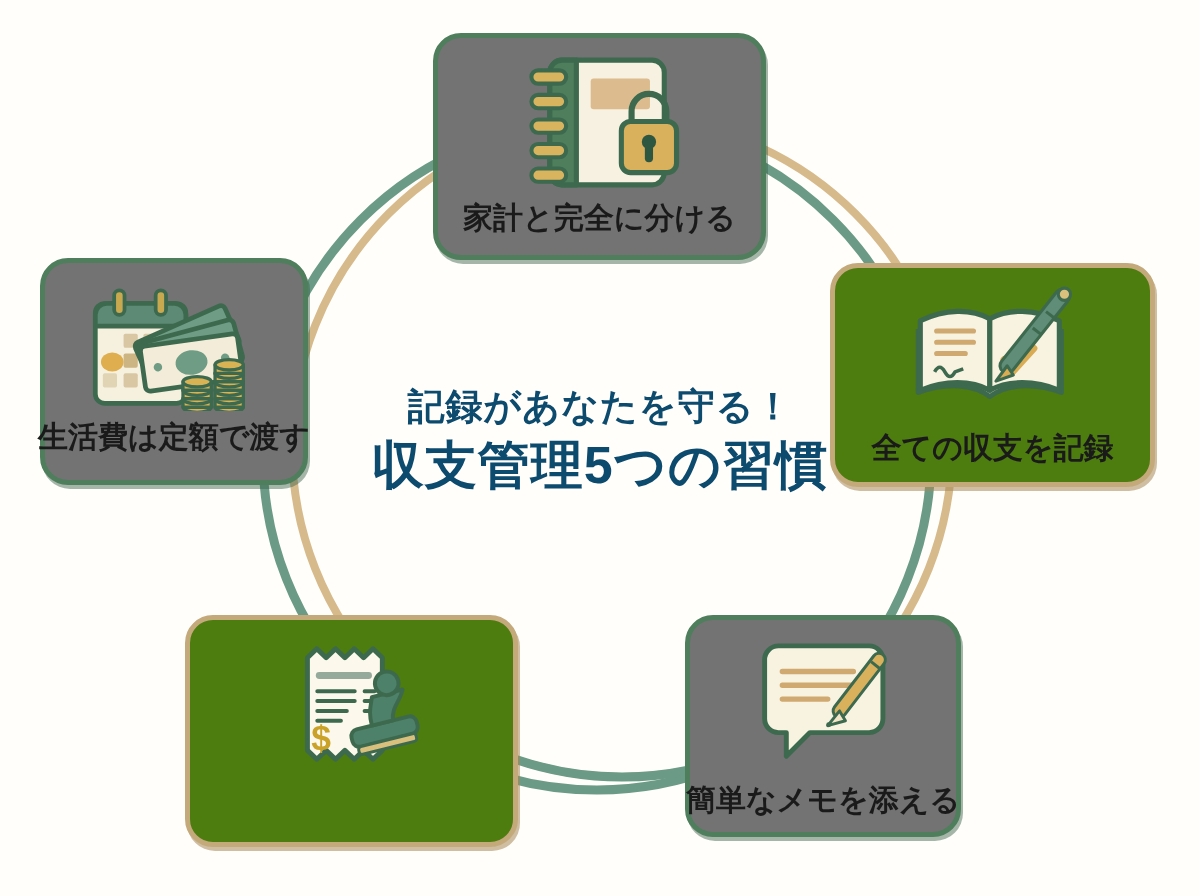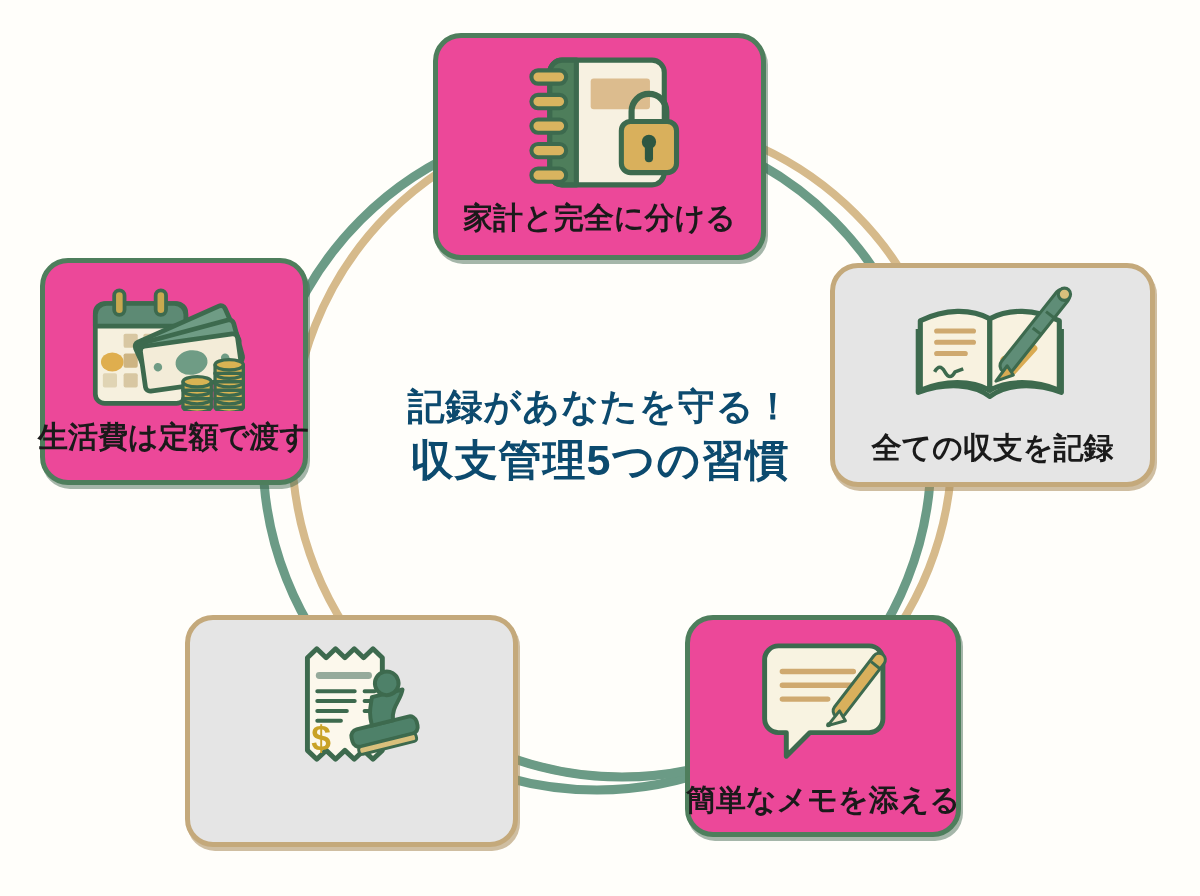--- a/index.html
+++ b/index.html
@@ -7,28 +7,28 @@
     position:relative;width:1200px;height:896px;overflow:hidden;
     background:#fffefa;
     font-family:"Liberation Sans","DejaVu Sans",sans-serif;
   }
   .ring{position:absolute;left:0;top:0;}
   .title{
     position:absolute;left:250px;top:388px;width:700px;
     text-align:center;color:#0c4a6e;font-weight:bold;line-height:1.0;
   }
   .title .t1{font-size:37px;letter-spacing:1px;}
-  .title .t2{font-size:43px;margin-top:14px;letter-spacing:1px;}
+  .title .t2{font-size:52px;margin-top:14px;letter-spacing:1px;}
   .card{
     position:absolute;box-sizing:border-box;border-radius:28px;border:5px solid;
     display:flex;flex-direction:column;align-items:center;justify-content:flex-start;
     padding-top:16px;
   }
-  .theme-green{background:#ec4899;border-color:#4e7e5c;box-shadow:2px 4px 0 rgba(56,96,70,.45);}
-  .theme-cream{background:#e5e5e5;border-color:#c4a97b;box-shadow:2px 4px 0 rgba(168,136,88,.55);}
+  .theme-green{background:#737373;border-color:#4e7e5c;box-shadow:2px 4px 0 rgba(56,96,70,.45);}
+  .theme-cream{background:#4d7c0f;border-color:#c4a97b;box-shadow:2px 4px 0 rgba(168,136,88,.55);}
   .card-top{left:433px;top:33px;width:333px;height:227px;}
   .card-left{left:40px;top:258px;width:268px;height:227px;}
   .card-right{left:830px;top:263px;width:325px;height:224px;}
   .card-bl{left:185px;top:615px;width:333px;height:232px;}
   .card-br{left:685px;top:615px;width:276px;height:222px;}
   .icon{height:138px;flex:0 0 auto;}
   .card-left .icon{height:132px;}
   .label{
     margin-top:6px;font-size:30px;font-weight:bold;color:#1a1a1a;
     white-space:nowrap;letter-spacing:0px;

